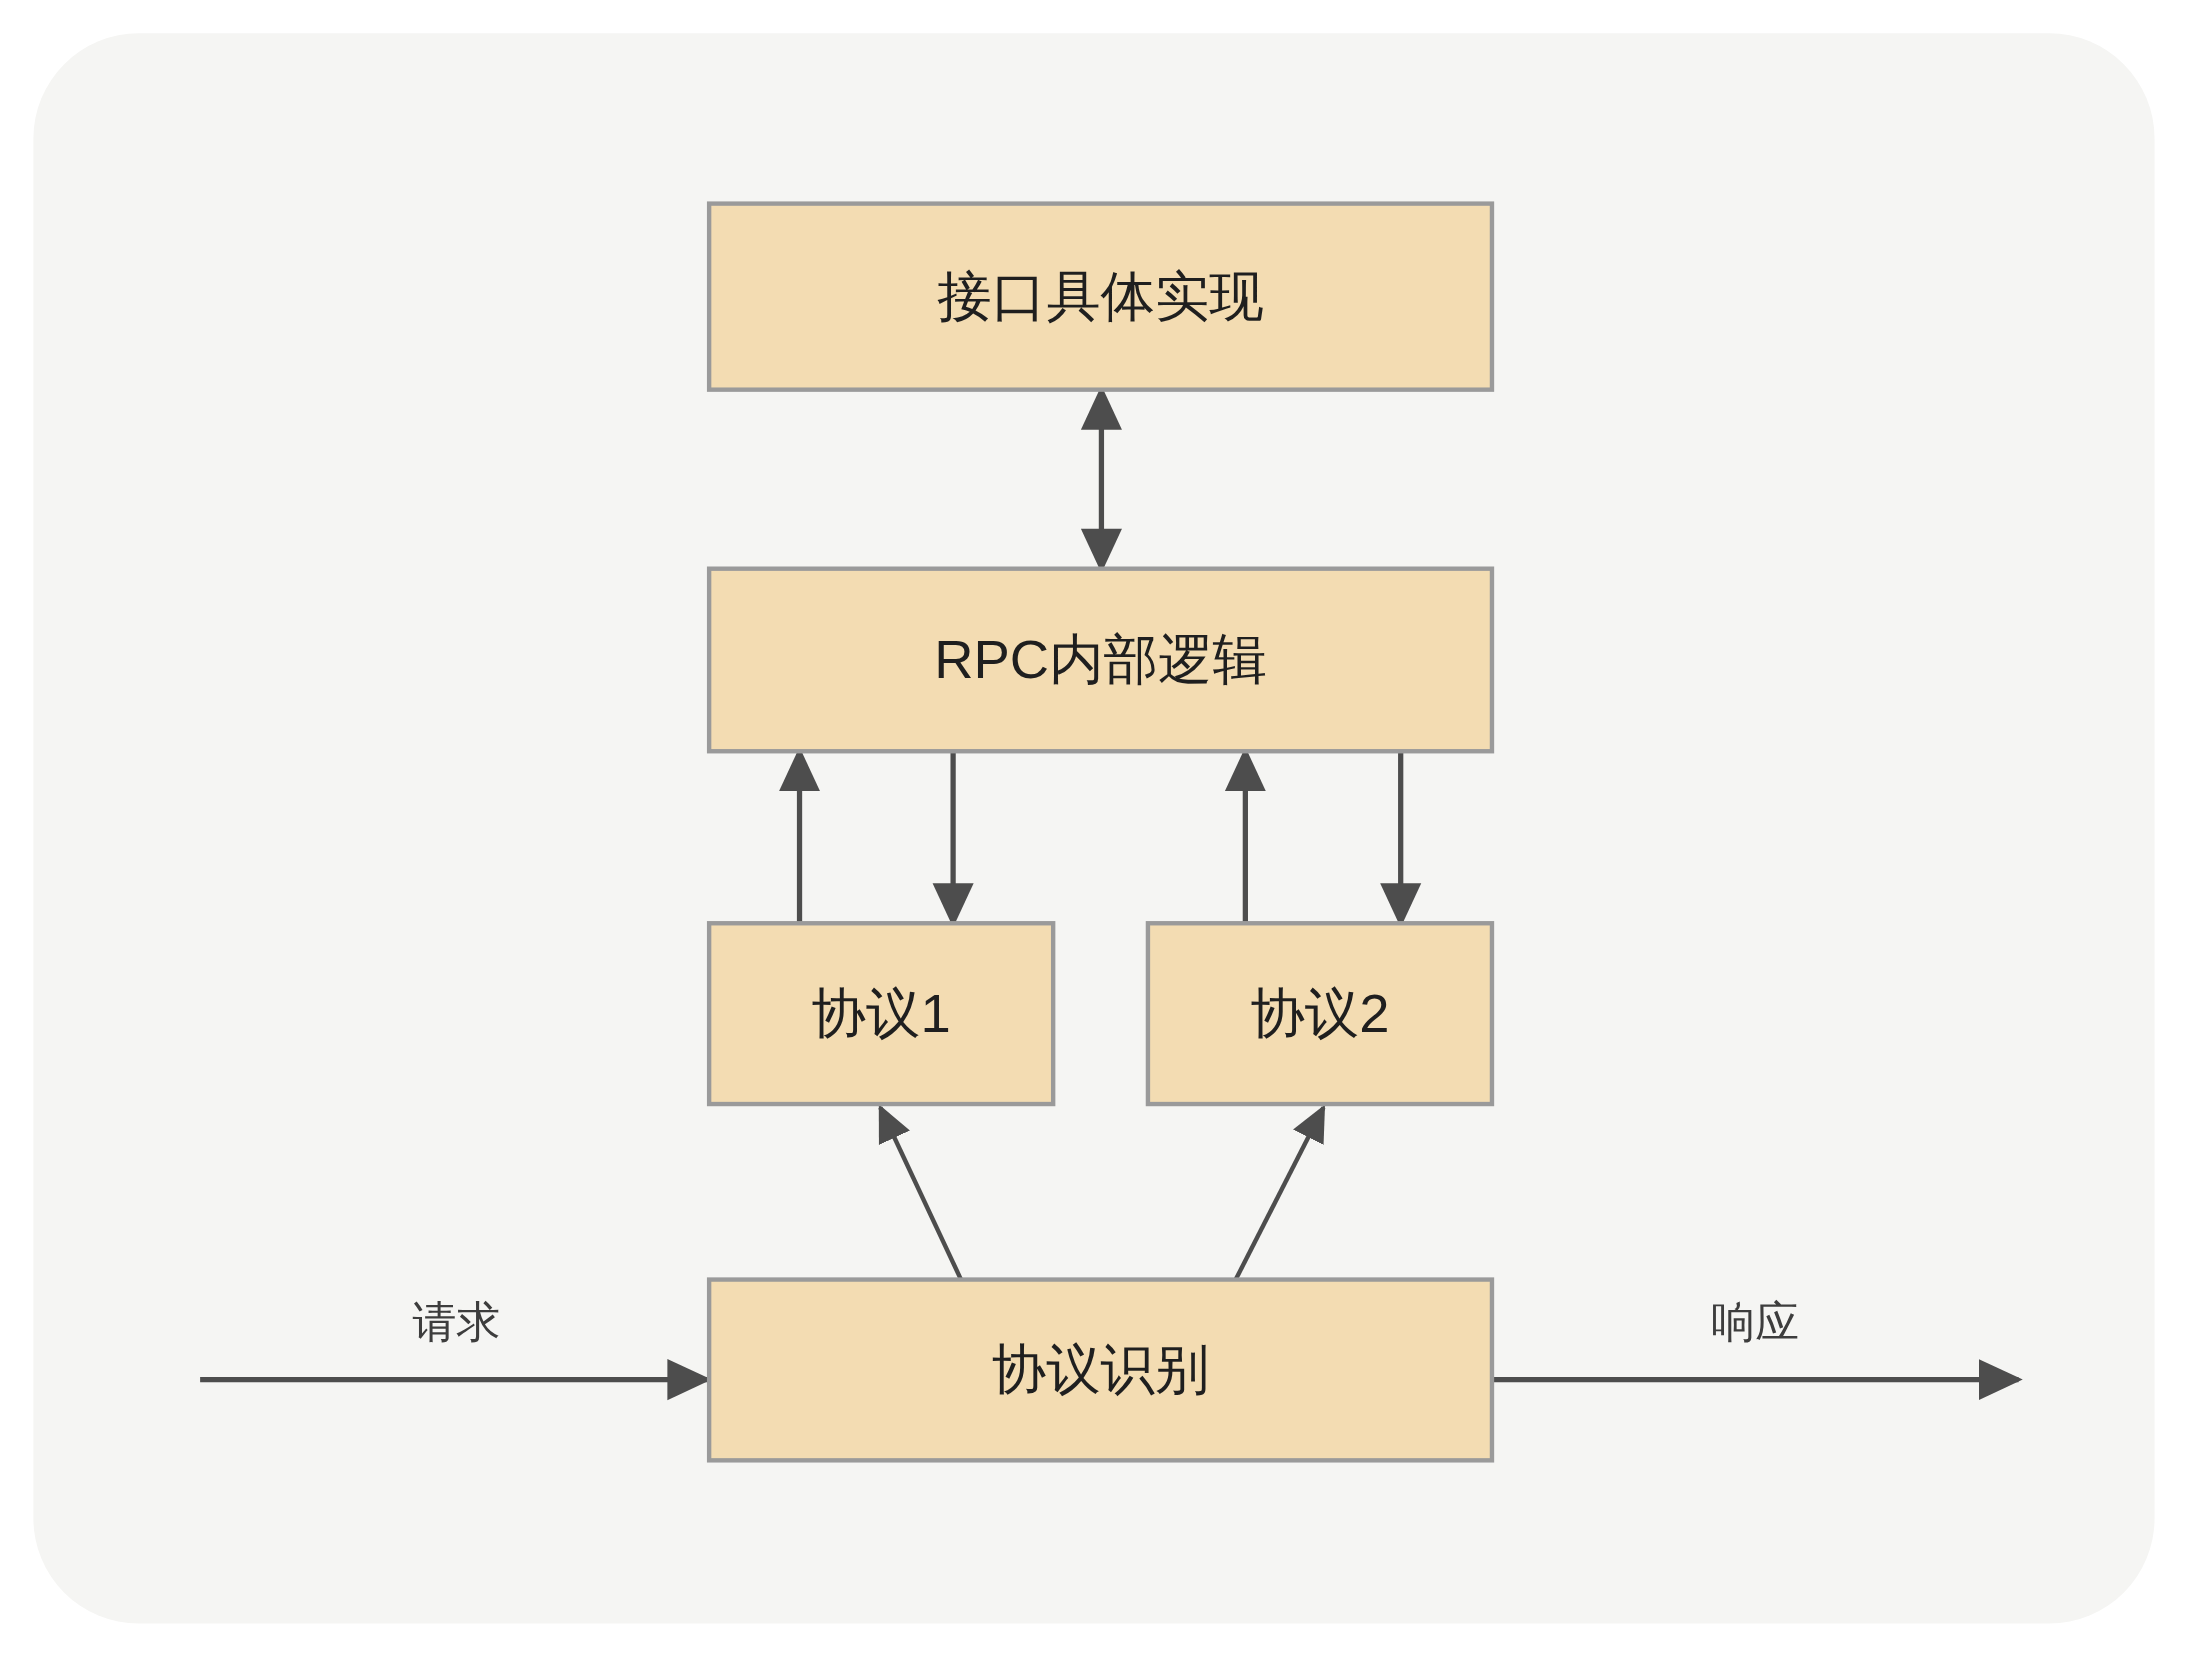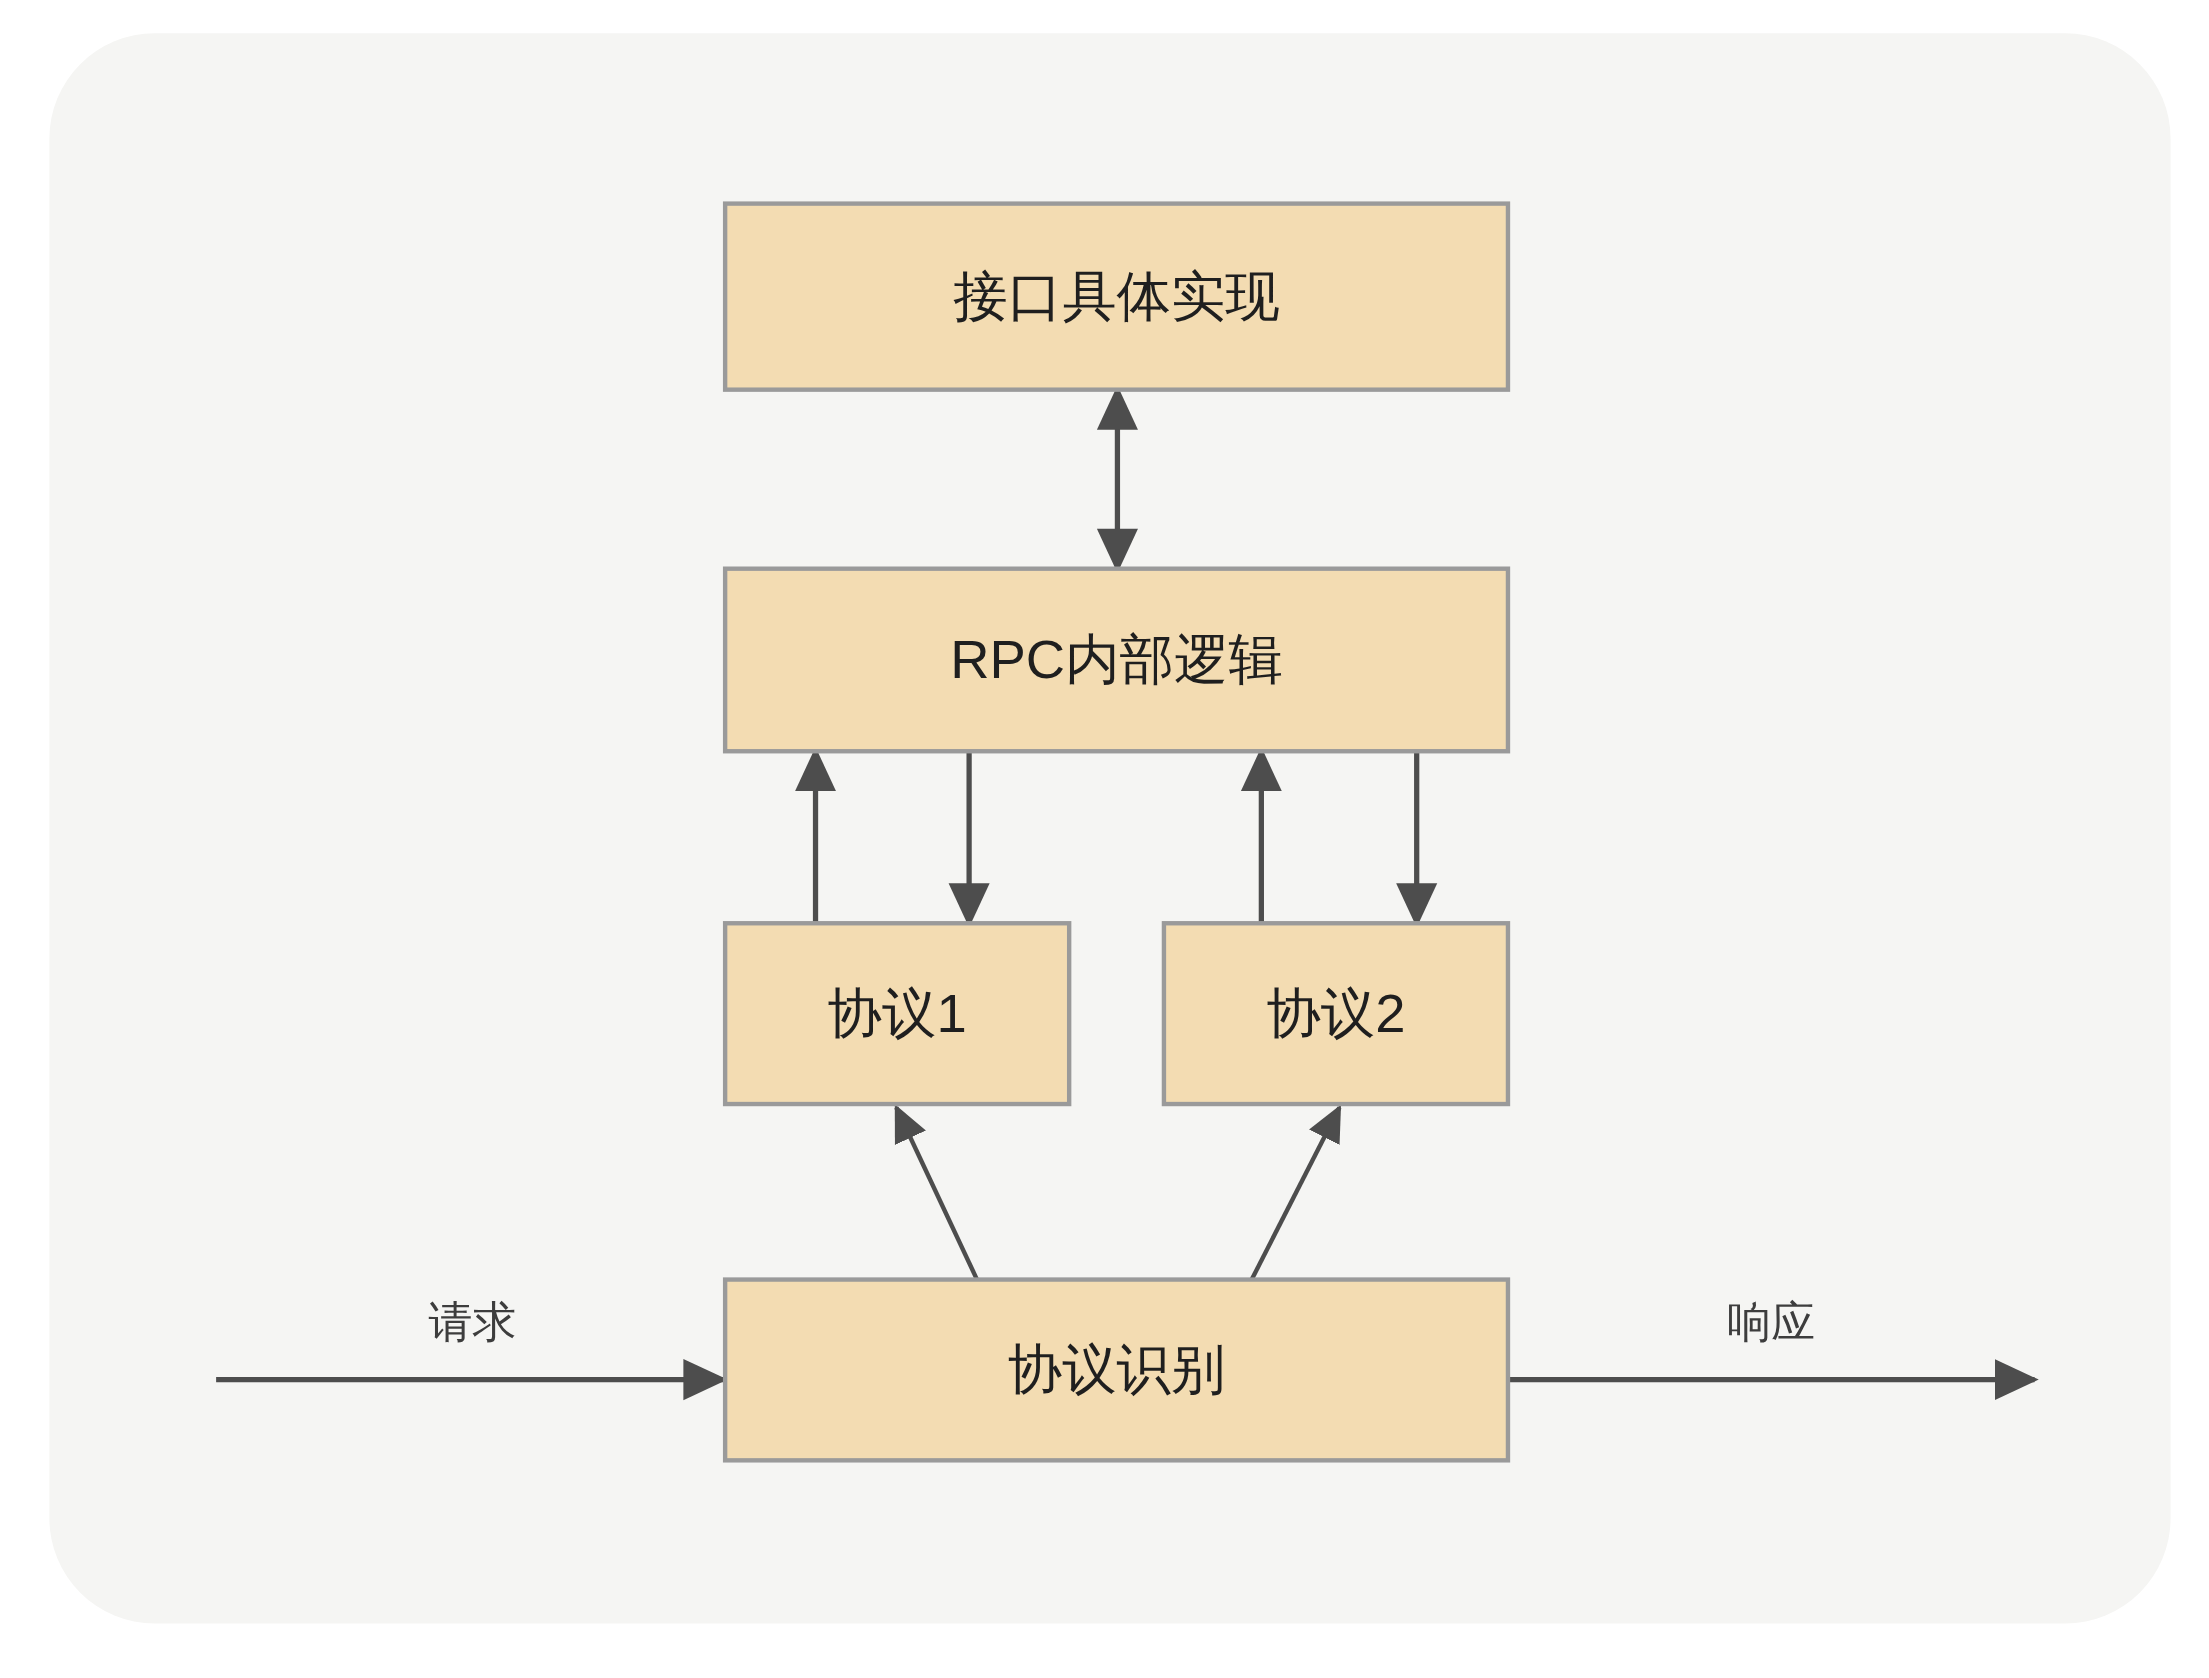--- a/index.html
+++ b/index.html
@@ -10,21 +10,20 @@
   body {
     width: 2209px;
     height: 1678px;
     font-family: "Liberation Sans", "DejaVu Sans", sans-serif;
     overflow: hidden;
   }
   #diagram-root {
     position: relative;
     width: 1748px;
     height: 1678px;
-    padding-left: 16px;
   }
   svg.diagram-canvas {
     display: block;
     width: 2209px;
     height: 1678px;
   }
   .node-box-rect {
     stroke-width: 5px;
   }
   .node-label {

